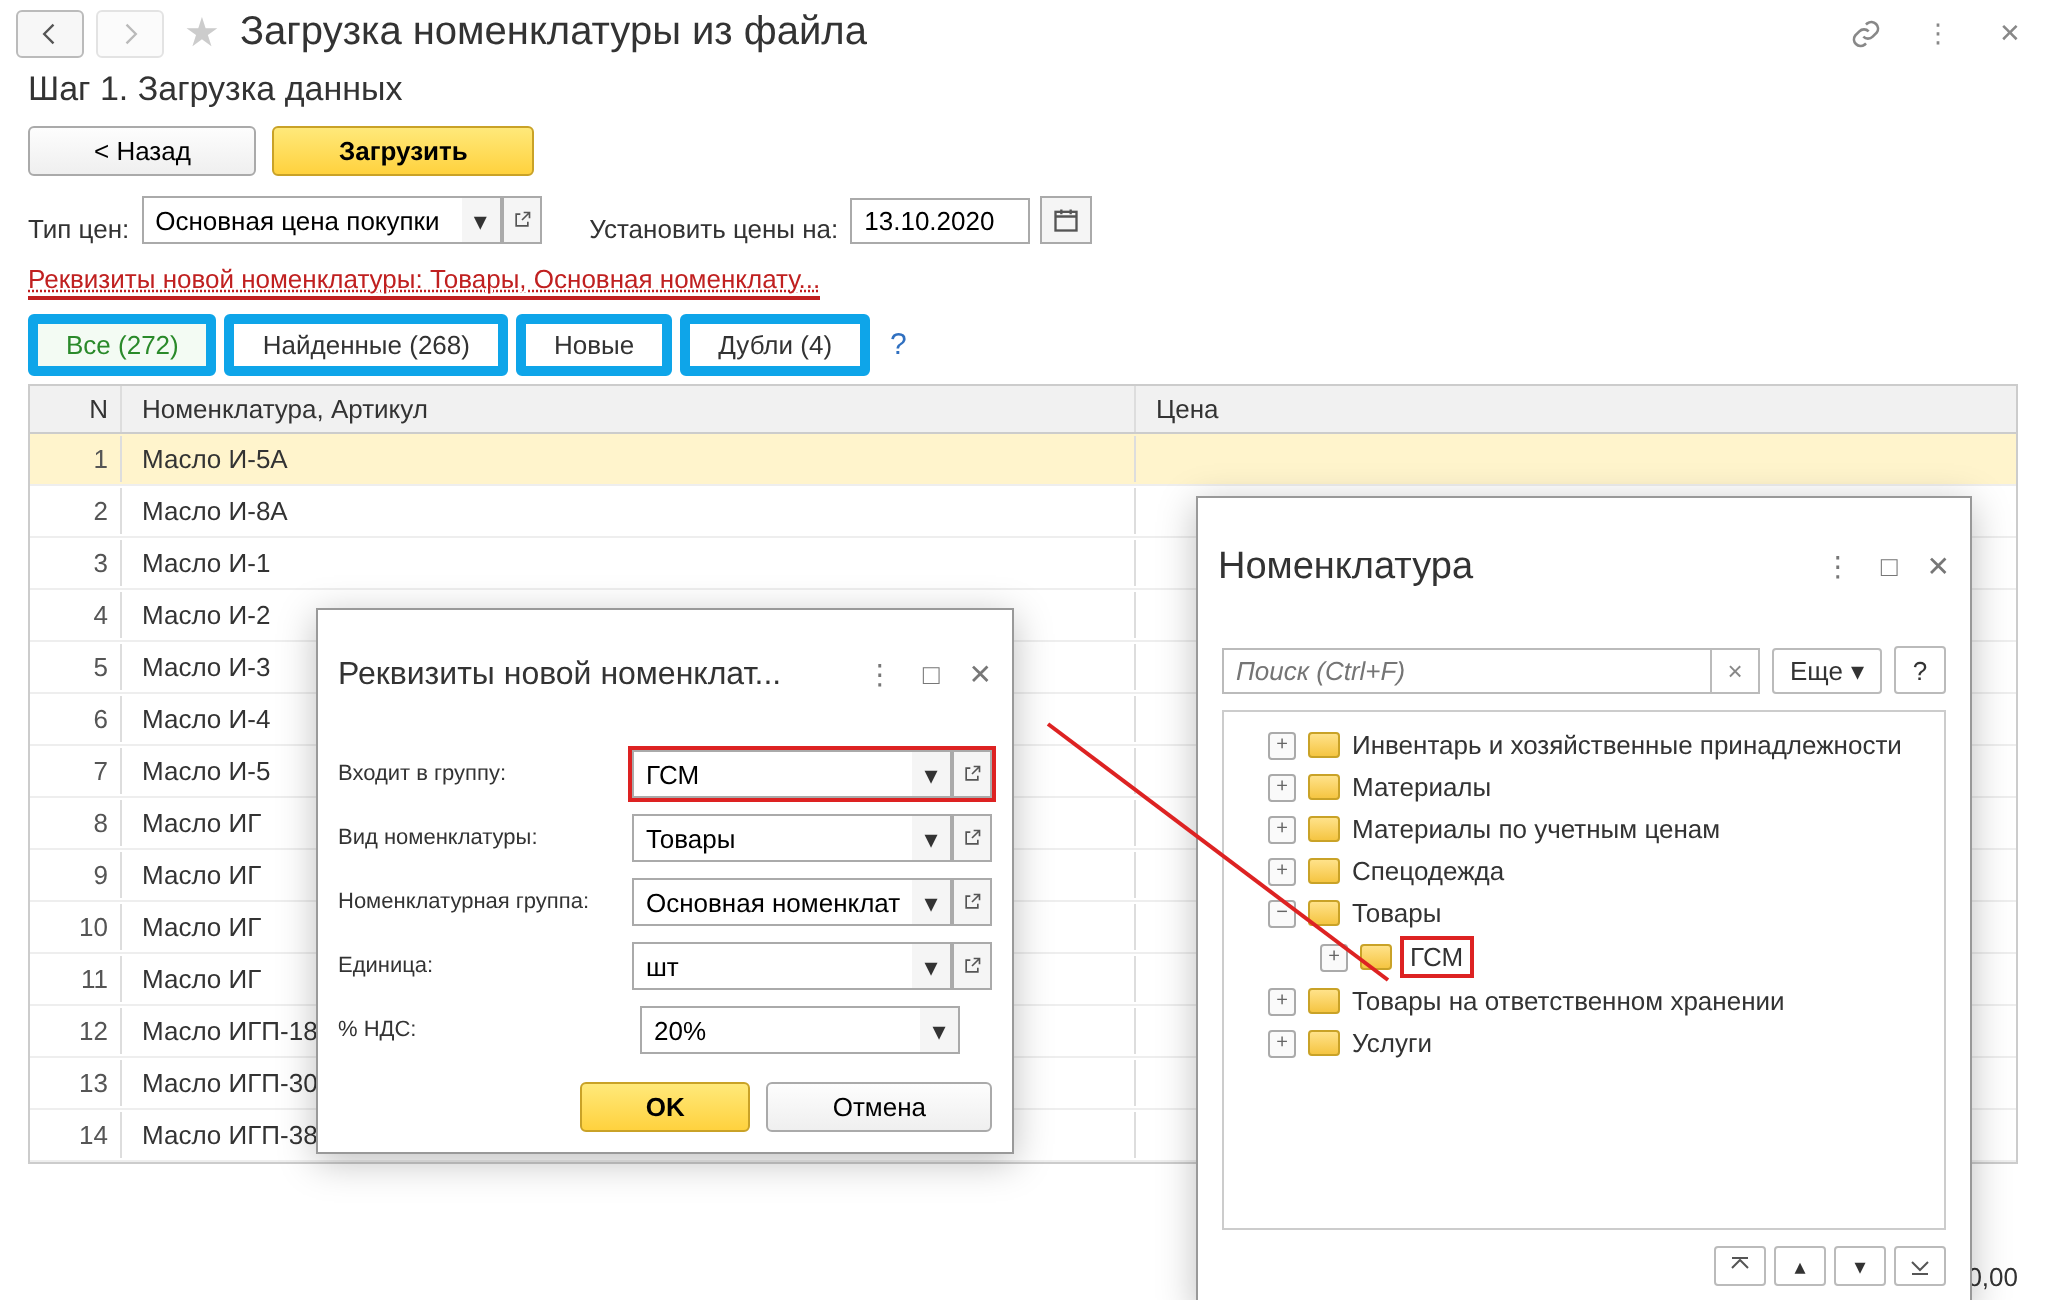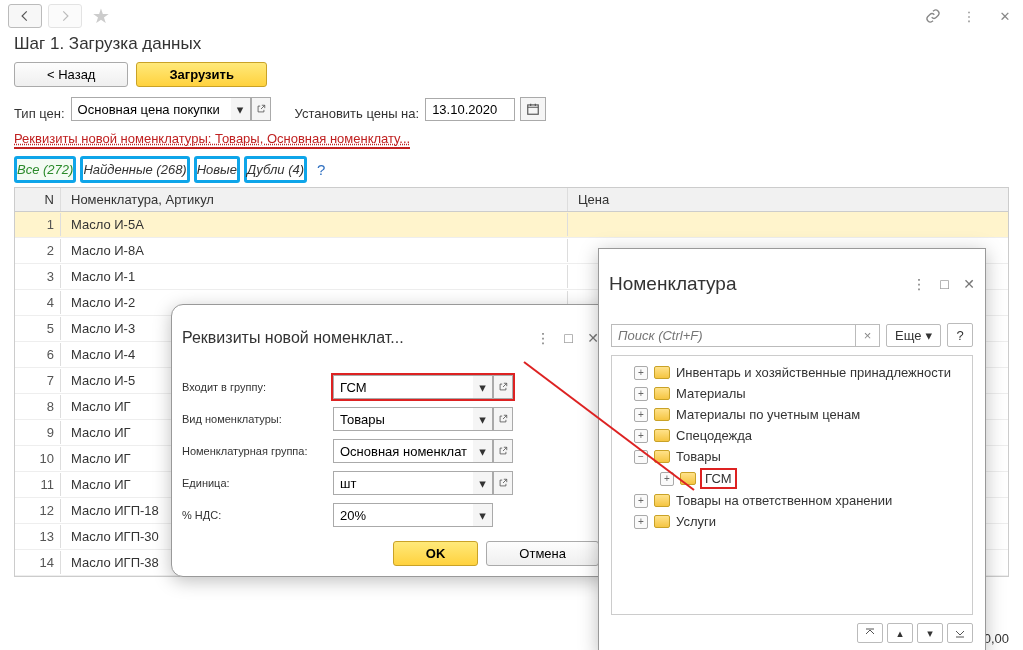--- a/index.html
+++ b/index.html
@@ -19,36 +19,36 @@
   .label { white-space:nowrap; }
   .combo { display:flex; height:24px; }
   .combo input { border:1px solid #aaa; border-right:none; padding:2px 6px; font-size:13px; width:160px; }
   .combo .seg { width:20px; border:1px solid #aaa; border-left:none; background:#f5f5f5; display:flex; align-items:center; justify-content:center; cursor:pointer; }
   .combo .seg + .seg { border-left:1px solid #aaa; }
   .date-box { border:1px solid #aaa; padding:3px 6px; width:90px; font-size:13px; }
   .cal-btn { width:26px; height:24px; border:1px solid #aaa; background:#f5f5f5; display:flex; align-items:center; justify-content:center; cursor:pointer; margin-left:-1px; }
   .link-row { padding:2px 14px 10px; }
   .link { color:#c02020; text-decoration:underline dotted; cursor:pointer; border-bottom:2px solid #c02020; padding-bottom:1px; }
   .tabs { display:flex; gap:0; padding:0 14px; align-items:center; }
-  .tab { border:3px solid #0ea5e9; border-radius:3px; padding:3px 0; margin-right:4px; cursor:pointer; background:#fff; font-size:13px;font-style:italic; }
+  .tab { border:5px solid #0ea5e9; border-radius:3px; padding:3px 14px; margin-right:4px; cursor:pointer; background:#fff; font-size:13px; }
   .tab.active { color:#2a8a2a; background:#f3fbf3; }
   .help { color:#3070c0; font-size:15px; margin-left:6px; cursor:pointer; }
   .grid { margin:4px 14px 0; border:1px solid #ccc; }
   .grid-head { display:flex; background:#f1f1f1; border-bottom:1px solid #ccc; }
   .col-n { width:46px; padding:4px 6px; text-align:right; border-right:1px solid #ddd; }
   .col-name { flex:1; padding:4px 10px; border-right:1px solid #ddd; }
   .col-price { width:440px; padding:4px 10px; }
   .grid-body { max-height:400px; overflow:hidden; }
   .g-row { display:flex; border-bottom:1px solid #eee; height:26px; align-items:center; }
   .g-row.sel { background:#fff4cc; }
   .g-row .col-n { color:#555; }
   .footer-price { position:absolute; right:14px; bottom:4px; font-size:13px; }
   
   .dlg { position:absolute; background:#fff; border:1px solid #999; box-shadow:0 4px 18px rgba(0,0,0,.25); }
-  .dlg1 { left:171px; top:304px; width:439px;border-radius:12px; }
+  .dlg1 { left:158px; top:304px; width:349px; }
   .dlg-title { display:flex; align-items:center; padding:24px 10px; font-size:16px; }
   .dlg-title .spacer { flex:1; }
   .dlg-icons span { margin-left:10px; color:#777; cursor:pointer; font-size:14px; }
   .form-row { display:flex; align-items:center; padding:4px 10px; gap:6px; }
   .form-row .lbl { width:145px; font-size:11px; }
   .form-row .combo input { width:140px; }
   .hl-red { outline:2px solid #d22; outline-offset:0px; }
   .dlg-buttons { display:flex; justify-content:flex-end; gap:8px; padding:10px; }
   
   .dlg2 { left:598px; top:248px; width:388px; }
@@ -79,20 +79,21 @@
       <svg viewBox="0 0 24 24">
         <path fill="none" stroke="#555" stroke-width="2" d="M15 4l-8 8 8 8"></path>
       </svg>
     </div>
   <div class="nav-btn" style="opacity:.4">
       <svg viewBox="0 0 24 24">
         <path fill="none" stroke="#555" stroke-width="2" d="M9 4l8 8-8 8"></path>
       </svg>
     </div>
   <span class="star">★</span>
+  <span class="win-title">Загрузка номенклатуры из файла</span>
   <span class="spacer"></span>
   <span class="title-icon">
       <svg width="16" height="16" viewBox="0 0 24 24">
         <path fill="none" stroke="#888" stroke-width="2" d="M10 14a5 5 0 0 0 7 0l3-3a5 5 0 0 0-7-7l-1 1M14 10a5 5 0 0 0-7 0l-3 3a5 5 0 0 0 7 7l1-1"></path>
       </svg>
     </span>
   <span class="title-icon">⋮</span>
   <span class="title-icon">✕</span>
 </div>
 

